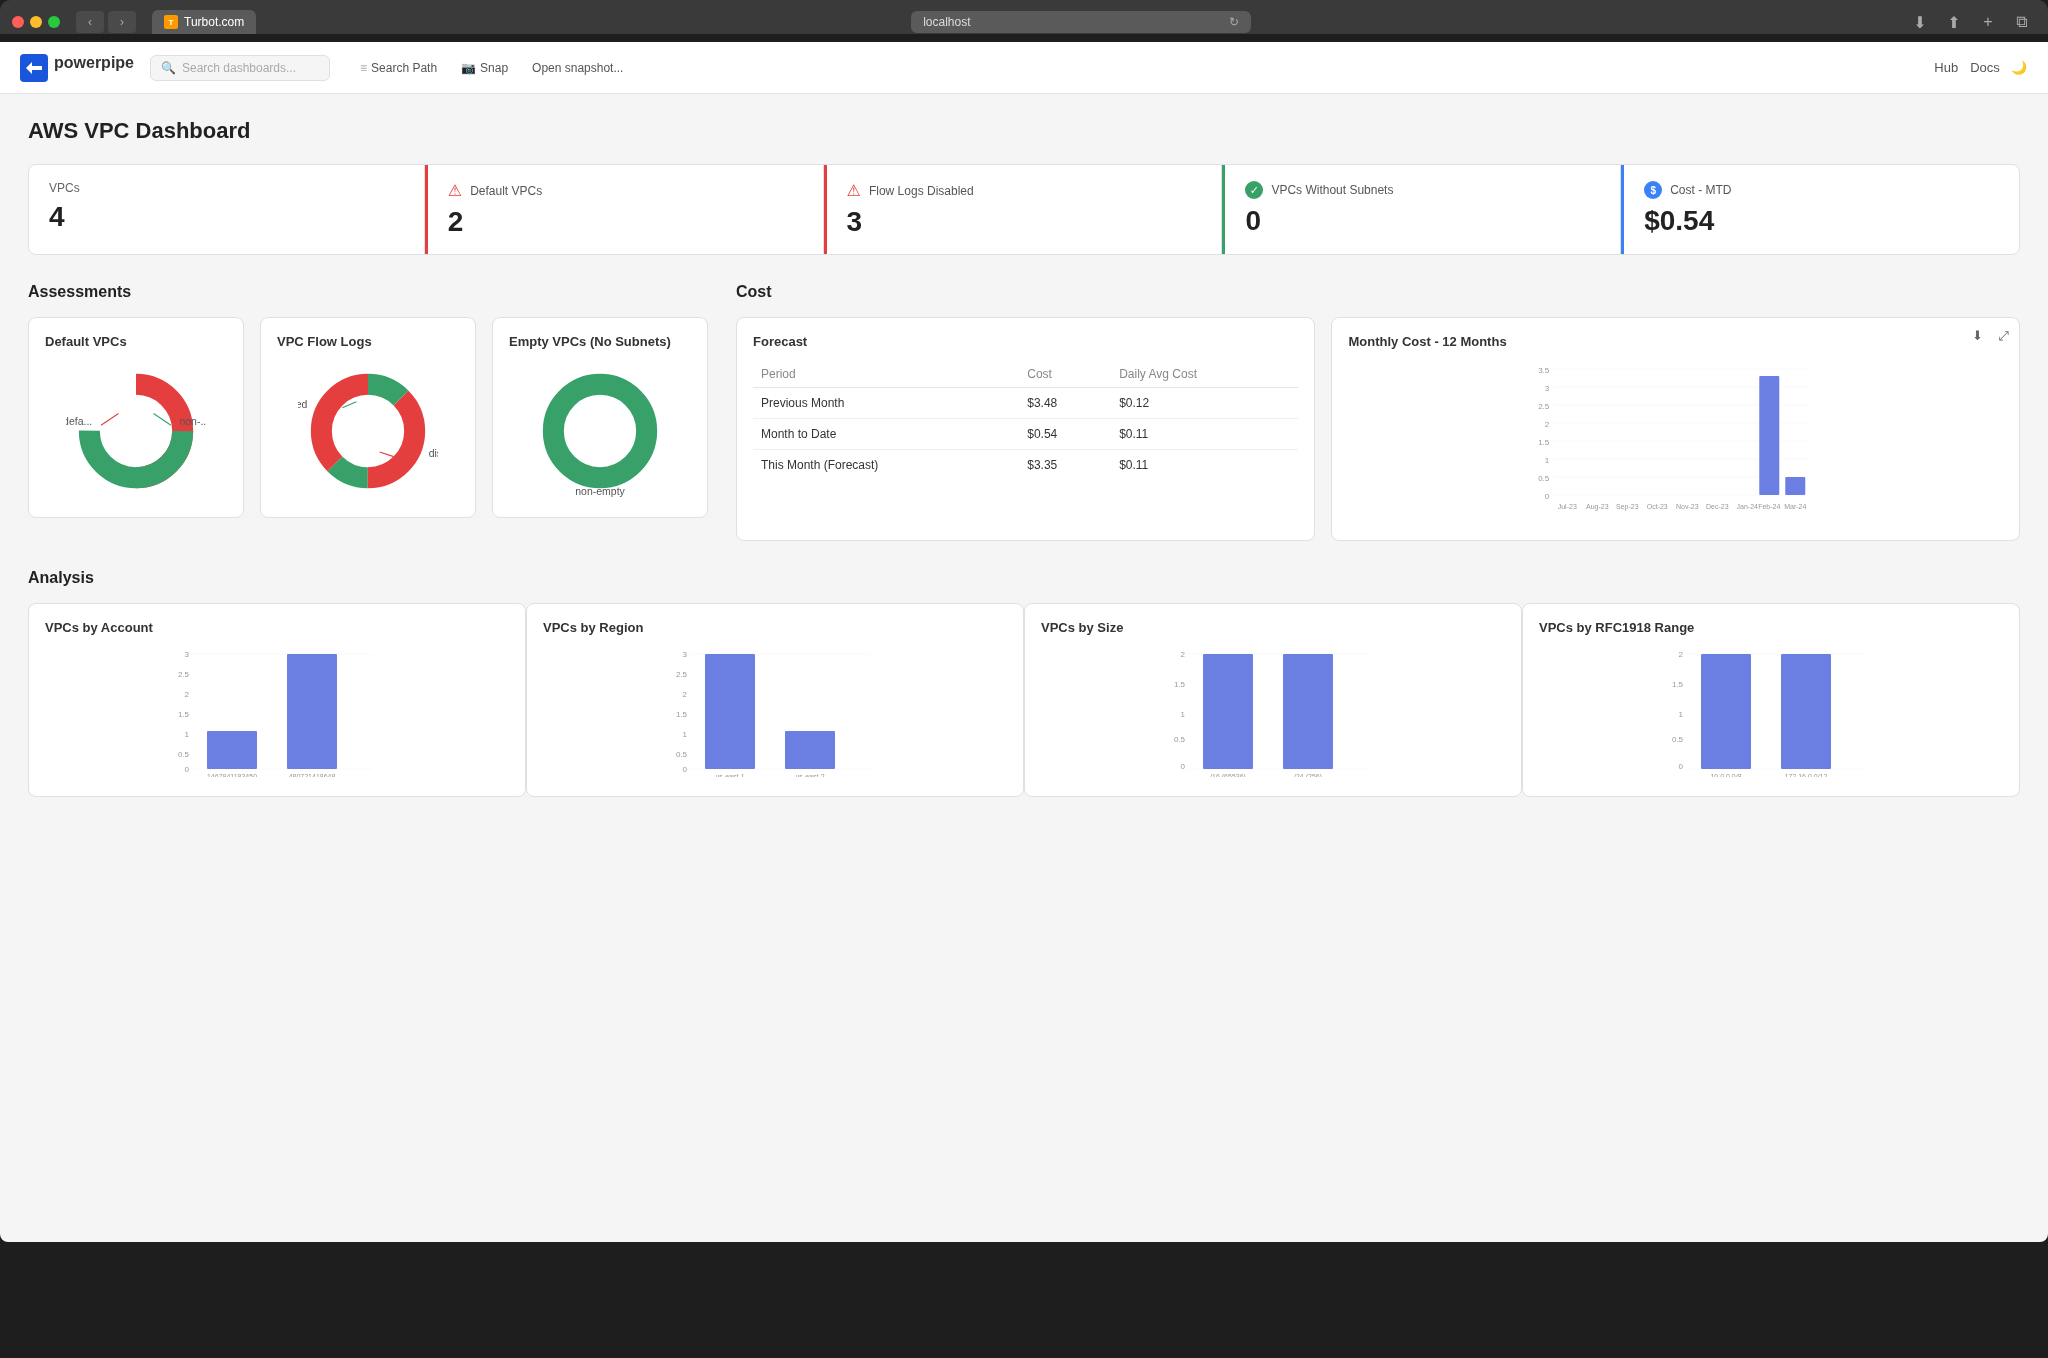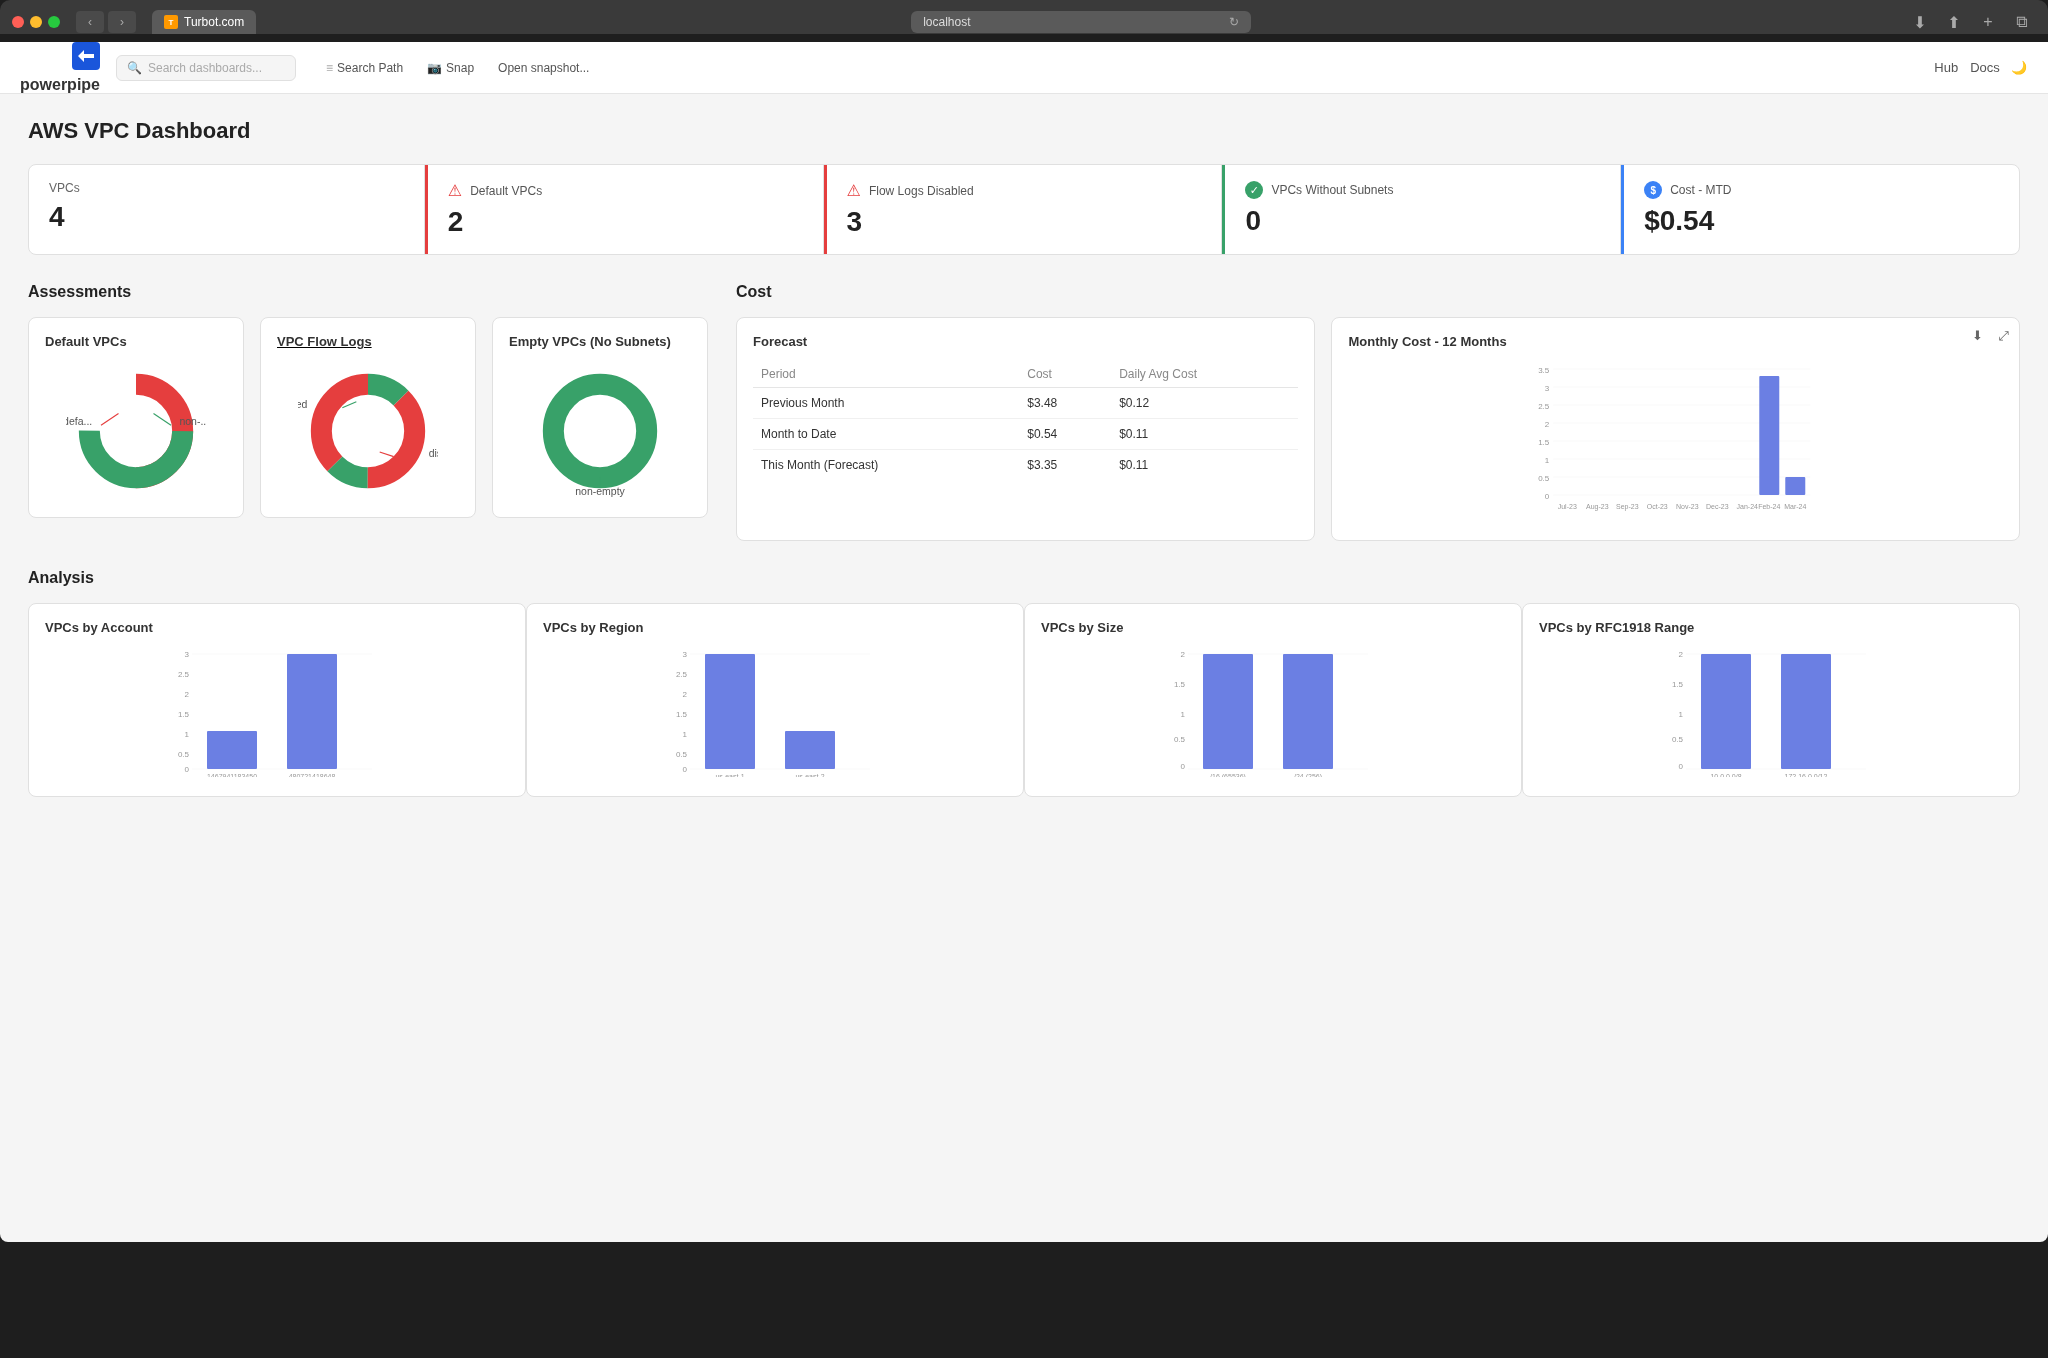--- a/index.html
+++ b/index.html
@@ -66,21 +66,21 @@
     
     .top-nav {
       background: #fff;
       border-bottom: 1px solid #e5e5e5;
       padding: 0 20px;
       height: 52px;
       display: flex;
       align-items: center;
       gap: 16px;
     }
-    .logo-area { display: flex; align-items: flex-end; gap: 6px; flex-direction: column; }
+    .logo-area { display: flex; align-items: flex-start; gap: 6px; }
     .logo-icon { width: 28px; height: 28px; }
     .logo-text { font-size: 16px; font-weight: 600; color: #333; }
     .search-box {
       background: #f5f5f5;
       border: 1px solid #e0e0e0;
       border-radius: 6px;
       padding: 5px 10px;
       color: #999;
       font-size: 12px;
       width: 180px;
@@ -284,21 +284,21 @@
                 <circle cx="0" cy="0" r="40" fill="none" stroke="#38a169" stroke-width="18" stroke-dasharray="125.66 125.66" stroke-dashoffset="-62.83" transform="rotate(-90)"></circle>
 
                 <text x="-50" y="-5" font-size="9" fill="#555" text-anchor="middle">defa...</text>
                 <line x1="-30" y1="-5" x2="-15" y2="-15" stroke="#e53e3e" stroke-width="1"></line>
                 <text x="50" y="-5" font-size="9" fill="#555" text-anchor="middle">non-...</text>
                 <line x1="30" y1="-5" x2="15" y2="-15" stroke="#38a169" stroke-width="1"></line>
               </svg>
             </div>
           </div>
 
-          <div class="chart-card" style="flex:1;text-decoration:underline;">
+          <div class="chart-card" style="flex:1;">
             <div class="chart-card-title">VPC Flow Logs</div>
             <div class="mini-donut-wrap">
               <svg viewBox="-60 -60 120 120" width="140" height="140">
 
                 <circle cx="0" cy="0" r="40" fill="none" stroke="#38a169" stroke-width="18" stroke-dasharray="31.42 94.25" stroke-dashoffset="0" transform="rotate(-90)"></circle>
                 <circle cx="0" cy="0" r="40" fill="none" stroke="#e53e3e" stroke-width="18" stroke-dasharray="94.25 31.42" stroke-dashoffset="-31.42" transform="rotate(-90)"></circle>
                 <text x="-52" y="-20" font-size="9" fill="#555" text-anchor="end">enabled</text>
                 <line x1="-22" y1="-20" x2="-10" y2="-25" stroke="#38a169" stroke-width="1"></line>
                 <text x="52" y="22" font-size="9" fill="#555" text-anchor="start">disabled</text>
                 <line x1="22" y1="22" x2="10" y2="18" stroke="#e53e3e" stroke-width="1"></line>

